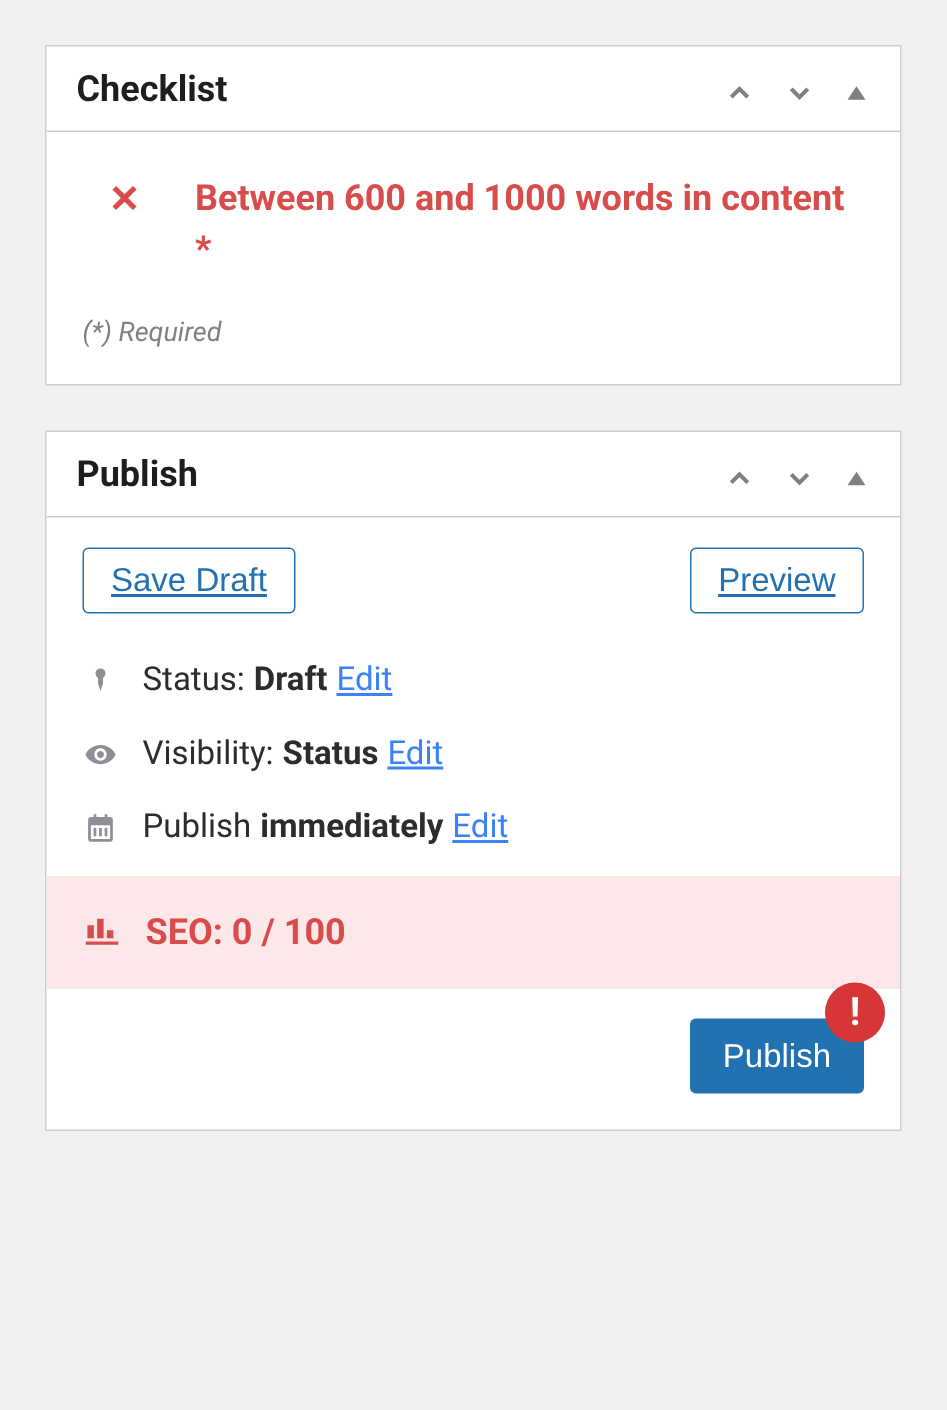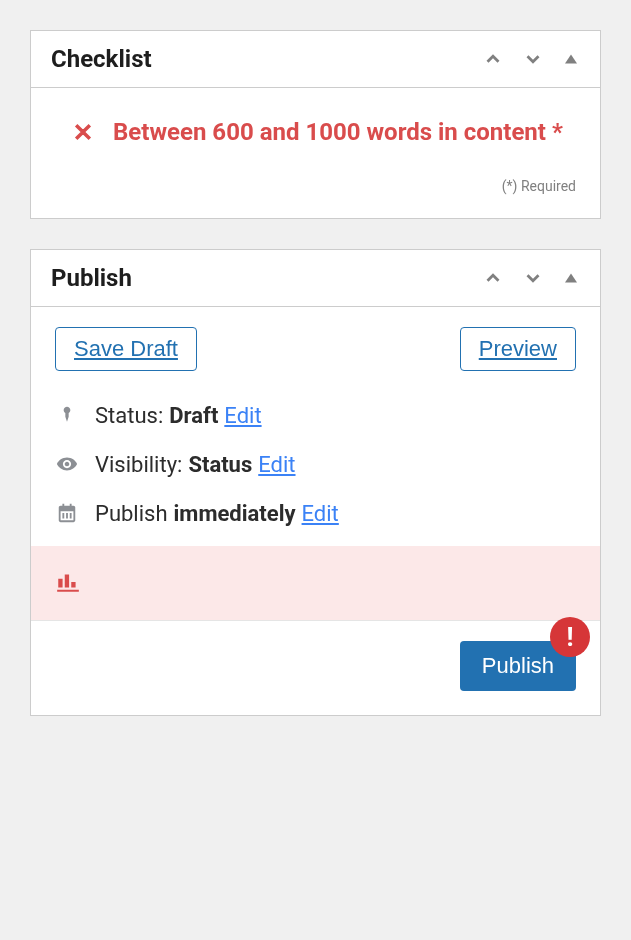--- a/index.html
+++ b/index.html
@@ -13,21 +13,21 @@
       padding: 30px;
       width: 631px;
     }
     .panel {
       background: #fff;
       border: 1px solid #ccc;
       margin-bottom: 30px;
     }
     .panel-header {
       display: flex;
-      align-items: center;
+      align-items: flex-end;
       justify-content: space-between;
       padding: 14px 20px;
       border-bottom: 1px solid #ccc;
     }
     .panel-title {
       font-size: 24px;
       font-weight: 700;
       color: #1e1e1e;
     }
     .panel-controls {
@@ -54,26 +54,27 @@
     .x-icon {
       color: #d94c4c;
       flex-shrink: 0;
       margin-top: 4px;
     }
     .checklist-text {
       color: #d94c4c;
       font-size: 24px;
       font-weight: 700;
       line-height: 1.4;
+      margin-left: 17px;
     }
     .required-note {
       color: #808080;
-      font-size: 14px;
+      font-style: italic;
+      font-size: 18px;
       margin-top: 12px;
-      text-align: right;
     }
     .publish-actions {
       display: flex;
       justify-content: space-between;
       padding: 0 0 20px 0;
     }
     .btn-outline {
       background: #fff;
       border: 1px solid #2271b1;
       color: #2271b1;
@@ -256,19 +257,20 @@
       <a class="edit-link" style="margin-left:-10px">Edit</a>
     </div>
   </div>
 
   <div class="seo-bar">
     <span class="seo-icon">
       <svg width="26" height="26" viewBox="0 0 24 24" fill="currentColor">
           <path d="M3 18h4v-8H3v8zm6 0h4V6H9v12zm6 0h4v-5h-4v5zM2 20h20v2H2z"></path>
         </svg>
     </span>
+    <span class="seo-text">SEO: 0 / 100</span>
   </div>
 
   <div class="publish-footer">
     <div class="alert-badge">!</div>
     <button class="btn-primary">Publish</button>
   </div>
 </div>
 
 </body></html>

